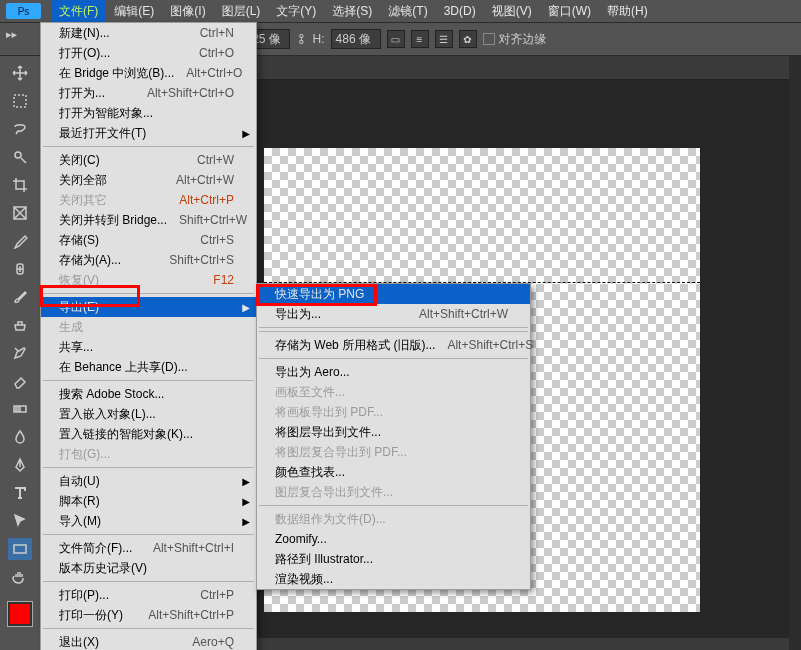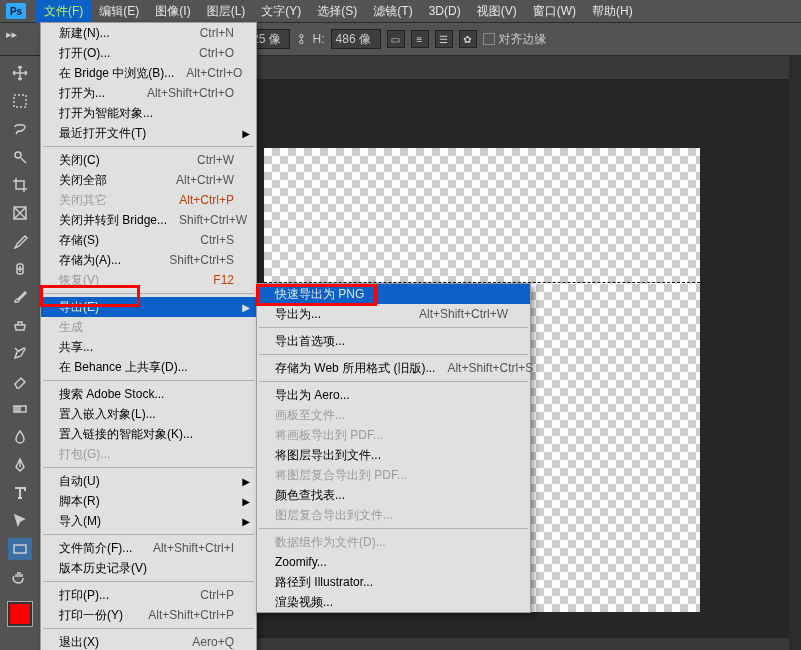--- a/index.html
+++ b/index.html
@@ -1,18 +1,18 @@
 <!DOCTYPE html>
 <html><head>
 <meta charset="utf-8">
 <style>
 *{box-sizing:border-box;margin:0;padding:0;font-family:"Microsoft YaHei",Arial,sans-serif;font-size:12px;user-select:none}
 body{background:#535353;width:801px;height:650px;overflow:hidden;position:relative}
 .menubar{background:#535353;height:22px;display:flex;align-items:center;padding-left:6px;color:#e6e6e6}
-.ps-logo{width:20px;height:16px;background:#31a8ff;color:#001e36;font-weight:bold;font-size:10px;display:flex;align-items:center;justify-content:center;border-radius:2px;margin-right:10px}
+.ps-logo{width:35px;height:16px;background:#31a8ff;color:#001e36;font-weight:normal;font-size:10px;display:flex;align-items:center;justify-content:center;border-radius:2px;margin-right:10px}
 .menubar-item{padding:3px 8px;cursor:default}
 .menubar-item.open{background:#0b61c7;color:#bef264}
 .optionsbar{background:#535353;height:34px;border-top:1px solid #2c2c2c;border-bottom:1px solid #2c2c2c;display:flex;align-items:center;padding-left:44px;color:#ccc;gap:6px}
 .opt-ico{width:18px;height:18px;background:#3d3d3d;border:1px solid #222;display:flex;align-items:center;justify-content:center;color:#ccc;font-size:10px}
 .opt-sel{background:#3d3d3d;border:1px solid #222;height:20px;display:flex;align-items:center;padding:0 4px;gap:4px}
 .opt-txt{color:#ccc}
 .opt-input{background:#3d3d3d;border:1px solid #222;height:20px;padding:0 4px;display:flex;align-items:center;min-width:50px}
 .toolbar{position:absolute;left:0;top:56px;width:40px;background:#535353;height:594px;display:flex;flex-direction:column;align-items:center;padding-top:6px;gap:6px}
 .tool{width:24px;height:22px;display:flex;align-items:center;justify-content:center;color:#ccc;font-size:14px}
 .tool svg{width:16px;height:16px;stroke:#ccc;fill:none;stroke-width:1.5}
@@ -323,23 +323,20 @@
 
 <div class="menu export" id="export-menu">
     <div class="mrow sel">
       <span class="lab">快速导出为 PNG</span>
     </div>
     <div class="mrow">
       <span class="lab">导出为...</span>
       <span class="sc">Alt+Shift+Ctrl+W</span>
     </div>
     <div class="msep"></div>
-    <div class="mrow">
-      <span class="lab">导出首选项...</span>
-    </div>
     <div class="msep"></div>
     <div class="mrow">
       <span class="lab">存储为 Web 所用格式 (旧版)...</span>
       <span class="sc">Alt+Shift+Ctrl+S</span>
     </div>
     <div class="msep"></div>
     <div class="mrow">
       <span class="lab">导出为 Aero...</span>
     </div>
     <div class="mrow dis">

